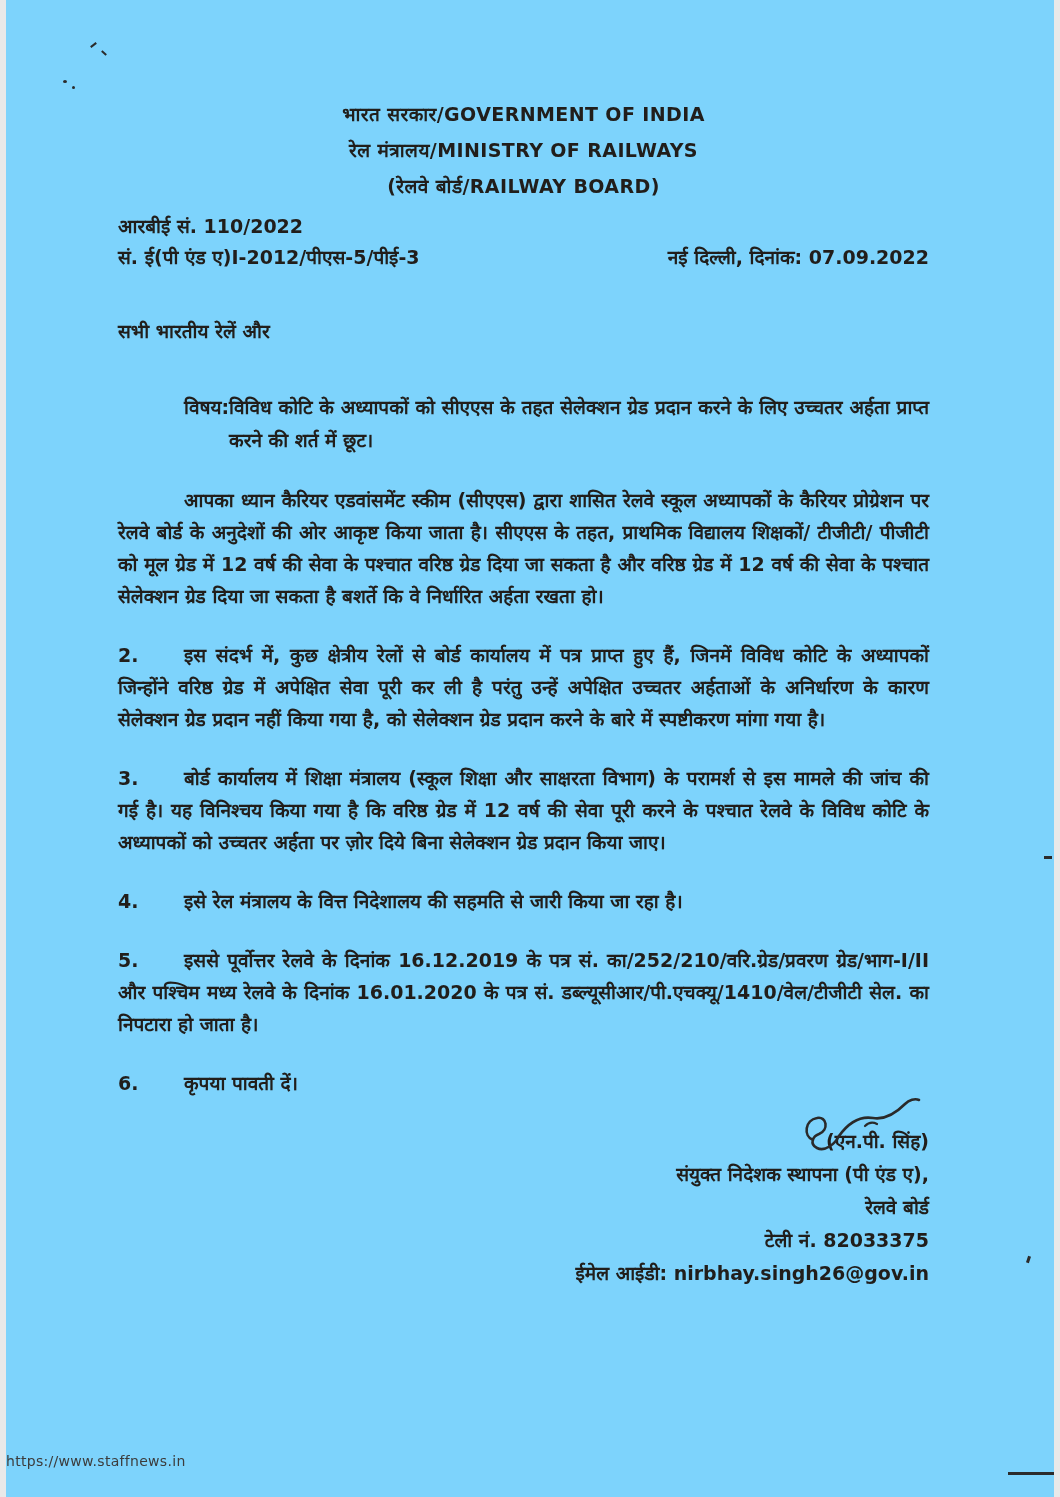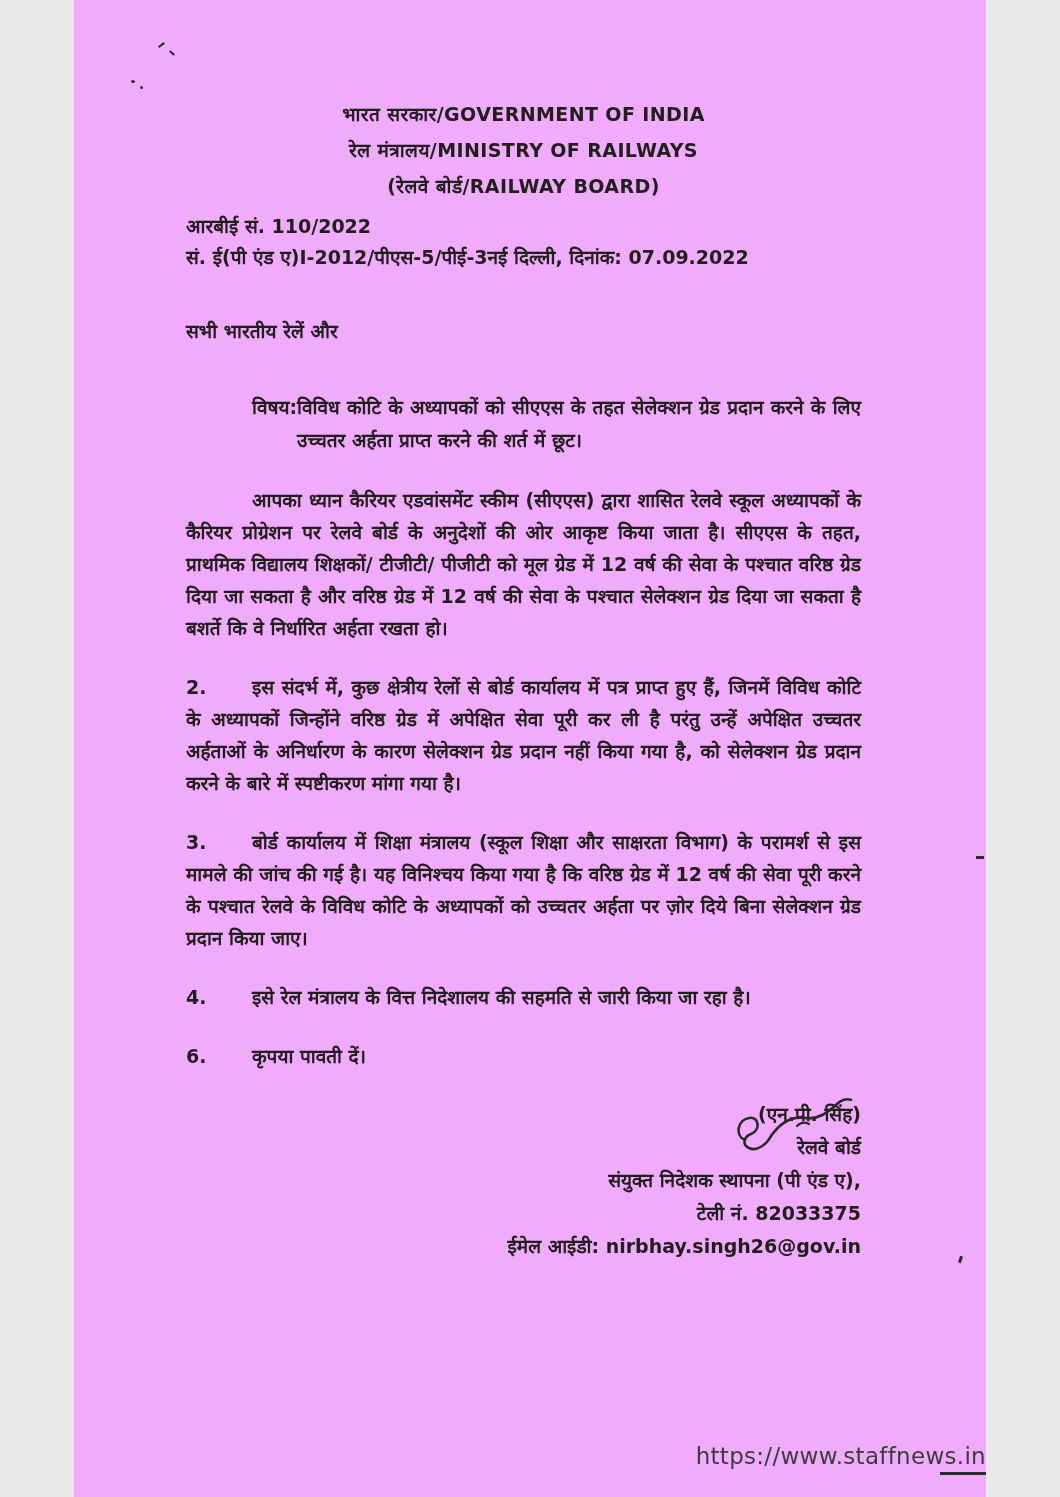--- a/index.html
+++ b/index.html
@@ -1,52 +1,52 @@
 <!DOCTYPE html>
 <html><head>
 <meta charset="utf-8">
 <style>
   * { box-sizing: border-box; }
   html, body { margin: 0; padding: 0; background: #e9e9e9; }
   .page {
     position: relative;
-    width: 912px;
+    width: 1048px;
     height: 1497px;
     margin: 0 auto;
-    background: #f0abfc;
+    background: #7dd3fc;
     color: #211e1b;
     font-family: "DejaVu Sans", "Liberation Sans", sans-serif;
     font-weight: 700;
     font-size: 19px;
     overflow: hidden;
   }
   .content { padding: 96px 125px 0 112px; }
 
   .doc-header { text-align: center; line-height: 36px; letter-spacing: 0.4px; }
 
   .rbe-line { text-align: left; margin-top: 9px; }
-  .ref-row { display: flex; justify-content: flex-start; align-items: baseline; margin-top: 5px; }
+  .ref-row { display: flex; justify-content: space-between; align-items: baseline; margin-top: 5px; }
 
   .addressee { margin-top: 44px; line-height: 35px; }
 
   .subject { display: flex; margin-top: 42px; padding-left: 66px; line-height: 33px; }
   .subject-label { flex: none; margin-right: 0; white-space: nowrap; }
   .subject-text { text-align: justify; }
 
   .body-para { margin: 27px 0 0 0; line-height: 32px; text-align: justify; }
   .para-num { display: inline-block; min-width: 66px; }
 
   .signature-block { margin-top: 26px; text-align: right; line-height: 33px; }
 
   .signature-scribble { position: absolute; top: 1092px; right: 130px; width: 125px; height: 72px; }
   .signature-scribble svg { width: 100%; height: 100%; }
 
   .footer {
-    position: absolute; left: 8px; right: 0; bottom: 28px;
-    text-align: right; font-weight: 400; font-size: 23px; color: #3c3c3c;
+    position: absolute; left: 0; right: 0; bottom: 28px;
+    text-align: left; font-weight: 400; font-size: 14px; color: #3c3c3c;
     letter-spacing: 0.3px;
   }
 
   .artifact { position: absolute; background: #2b2b2b; }
   .mark-a { top: 44px; left: 84px; width: 7px; height: 2px; transform: rotate(-38deg); }
   .mark-b { top: 52px; left: 95px; width: 6px; height: 2px; transform: rotate(42deg); }
   .mark-c { top: 80px; left: 57px; width: 4px; height: 3px; border-radius: 50%; }
   .mark-d { top: 86px; left: 66px; width: 3px; height: 3px; border-radius: 50%; }
   .edge-dash { top: 856px; right: 2px; width: 8px; height: 3px; }
   .edge-comma { top: 1256px; right: 24px; width: 3px; height: 7px; transform: rotate(18deg); }
@@ -90,27 +90,28 @@
     </div>
 
     <p class="body-para"><span class="para-num"></span><span>आपका ध्यान कैरियर एडवांसमेंट स्कीम (सीएएस) द्वारा शासित रेलवे स्कूल अध्यापकों के कैरियर प्रोग्रेशन पर रेलवे बोर्ड के अनुदेशों की ओर आकृष्ट किया जाता है। सीएएस के तहत, प्राथमिक विद्यालय शिक्षकों/ टीजीटी/ पीजीटी को मूल ग्रेड में 12 वर्ष की सेवा के पश्चात वरिष्ठ ग्रेड दिया जा सकता है और वरिष्ठ ग्रेड में 12 वर्ष की सेवा के पश्चात सेलेक्शन ग्रेड दिया जा सकता है बशर्ते कि वे निर्धारित अर्हता रखता हो।</span></p>
 
     <p class="body-para"><span class="para-num">2.</span><span>इस संदर्भ में, कुछ क्षेत्रीय रेलों से बोर्ड कार्यालय में पत्र प्राप्त हुए हैं, जिनमें विविध कोटि के अध्यापकों जिन्होंने वरिष्ठ ग्रेड में अपेक्षित सेवा पूरी कर ली है परंतु उन्हें अपेक्षित उच्चतर अर्हताओं के अनिर्धारण के कारण सेलेक्शन ग्रेड प्रदान नहीं किया गया है, को सेलेक्शन ग्रेड प्रदान करने के बारे में स्पष्टीकरण मांगा गया है।</span></p>
 
     <p class="body-para"><span class="para-num">3.</span><span>बोर्ड कार्यालय में शिक्षा मंत्रालय (स्कूल शिक्षा और साक्षरता विभाग) के परामर्श से इस मामले की जांच की गई है। यह विनिश्चय किया गया है कि वरिष्ठ ग्रेड में 12 वर्ष की सेवा पूरी करने के पश्चात रेलवे के विविध कोटि के अध्यापकों को उच्चतर अर्हता पर ज़ोर दिये बिना सेलेक्शन ग्रेड प्रदान किया जाए।</span></p>
 
     <p class="body-para"><span class="para-num">4.</span><span>इसे रेल मंत्रालय के वित्त निदेशालय की सहमति से जारी किया जा रहा है।</span></p>
 
+    <p class="body-para"><span class="para-num">5.</span><span>इससे पूर्वोत्तर रेलवे के दिनांक 16.12.2019 के पत्र सं. का/252/210/वरि.ग्रेड/प्रवरण ग्रेड/भाग-I/II और पश्चिम मध्य रेलवे के दिनांक 16.01.2020 के पत्र सं. डब्ल्यूसीआर/पी.एचक्यू/1410/वेल/टीजीटी सेल. का निपटारा हो जाता है।</span></p>
 
     <p class="body-para"><span class="para-num">6.</span><span>कृपया पावती दें।</span></p>
 
     <div class="signature-block">
       <div>(एन.पी. सिंह)</div>
+      <div>संयुक्त निदेशक स्थापना (पी एंड ए),</div>
       <div>रेलवे बोर्ड</div>
-      <div>संयुक्त निदेशक स्थापना (पी एंड ए),</div>
       <div>टेली नं. 82033375</div>
       <div>ईमेल आईडी: nirbhay.singh26@gov.in</div>
     </div>
 
   </div>
 
   <div class="signature-scribble">
     <svg viewBox="0 0 125 72" xmlns="http://www.w3.org/2000/svg">
       <path d="M14 48 C 4 44, 6 28, 18 26 C 28 24, 30 38, 20 42 C 14 44, 10 52, 18 56 C 26 60, 36 52, 40 44" fill="none" stroke="#2a2a2a" stroke-width="2.6" stroke-linecap="round"></path>
       <path d="M40 44 C 50 30, 62 24, 74 26 C 86 28, 96 22, 106 12 C 110 8, 116 6, 120 8" fill="none" stroke="#2a2a2a" stroke-width="2.6" stroke-linecap="round"></path>

